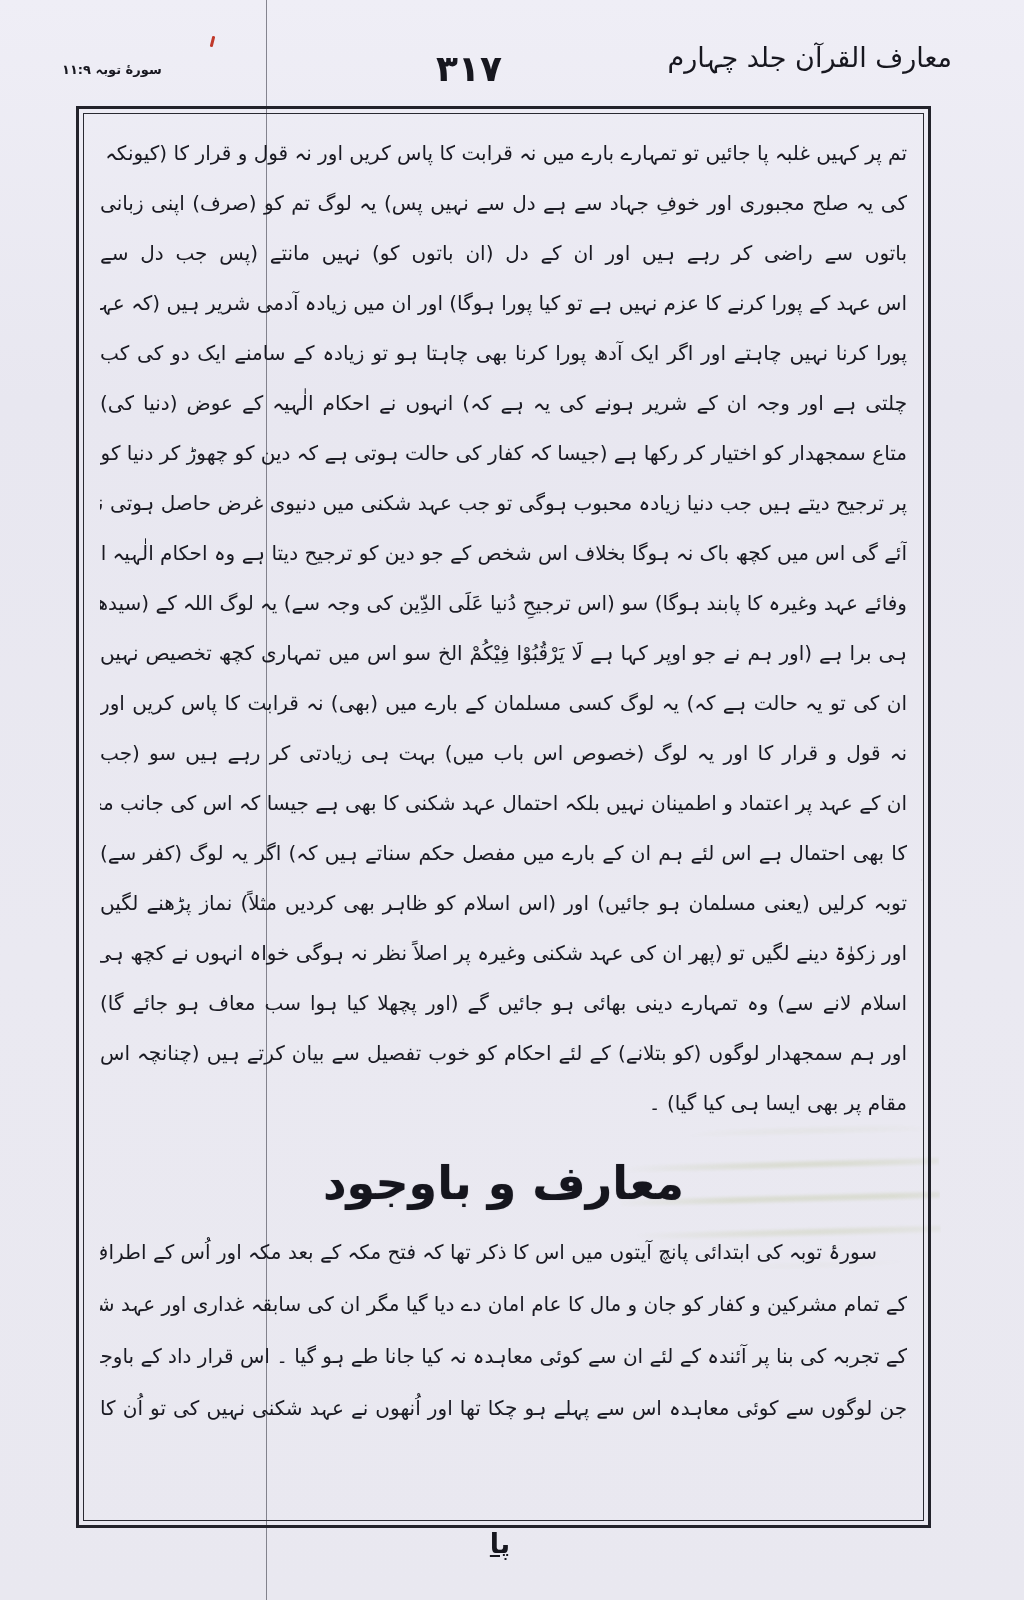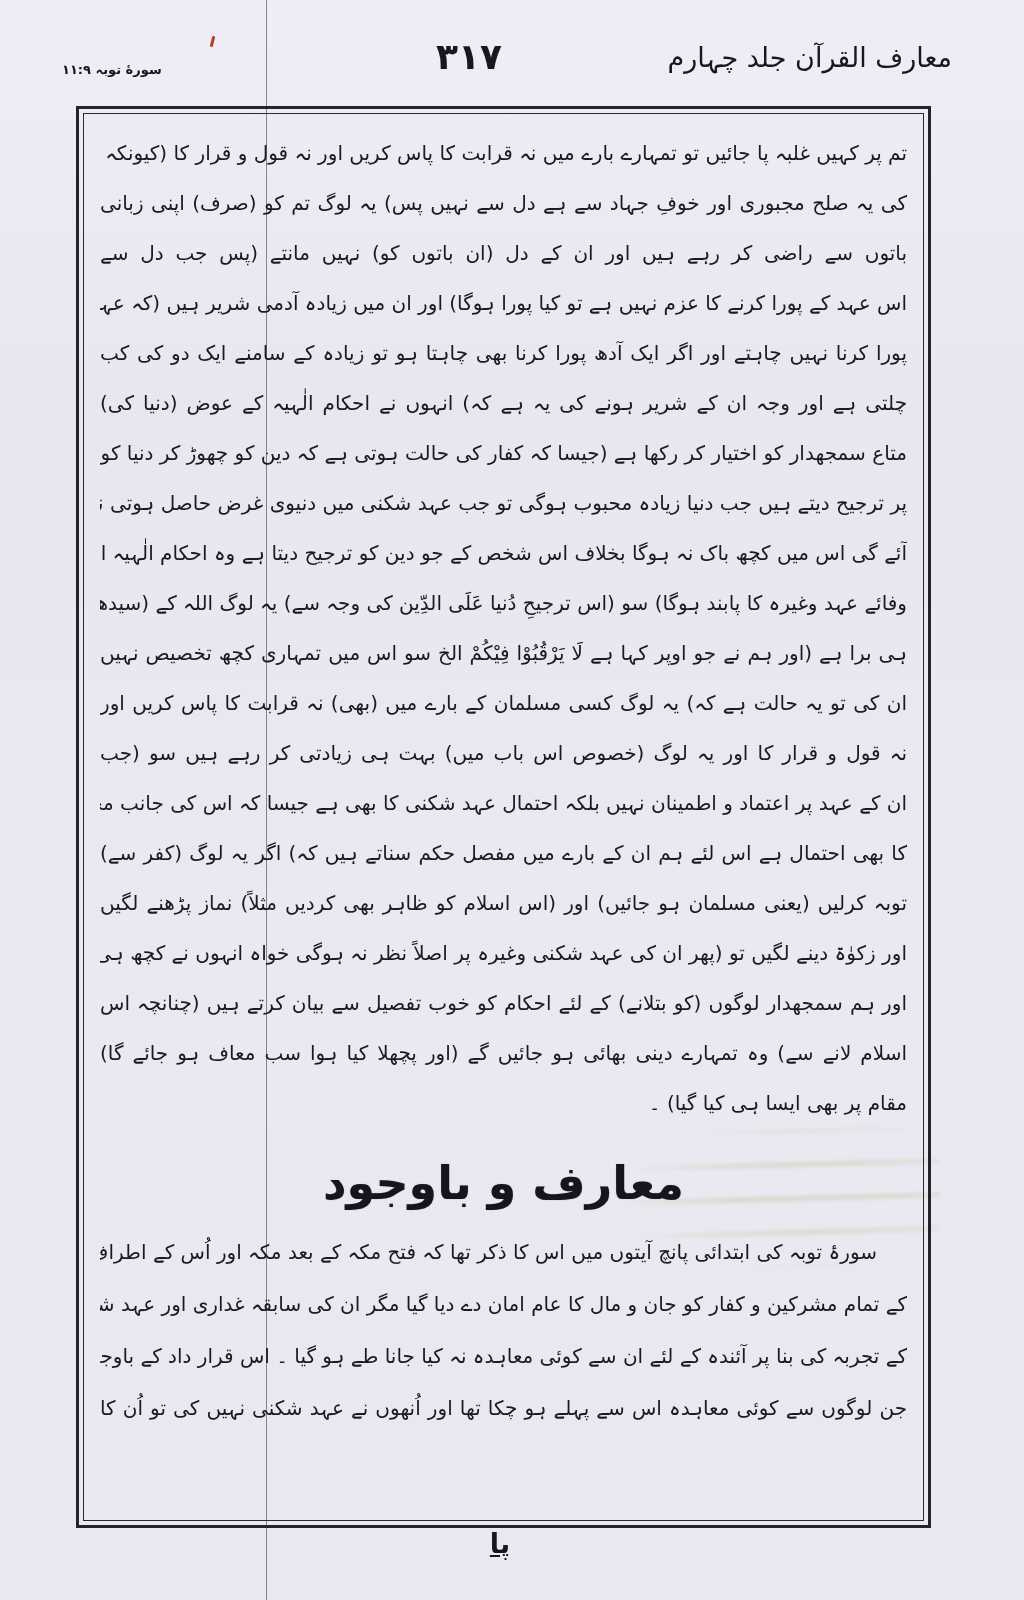--- a/index.html
+++ b/index.html
@@ -16,21 +16,21 @@
       radial-gradient(1px 1px at 62% 70%,#b9b7c6 40%,transparent 60%),
       radial-gradient(1px 1px at 22% 88%,#c2c0cf 40%,transparent 60%),
       radial-gradient(1px 1px at 90% 55%,#b9b7c6 40%,transparent 60%);
   }
   .crease{position:absolute;top:0;left:266px;width:1px;height:1600px;
     background:rgba(45,45,58,.55);}
   .red-mark{position:absolute;left:211px;top:36px;width:3px;height:11px;
     background:#c0392b;transform:rotate(14deg);border-radius:1px;}
   
   .hdr-right{position:absolute;top:42px;right:72px;font-size:27px;font-weight:400;direction:rtl;text-align:right;}
-  .hdr-page{position:absolute;top:36px;left:436px;font-size:36px;font-weight:700;letter-spacing:1px;}
+  .hdr-page{position:absolute;top:48px;left:436px;font-size:36px;font-weight:700;letter-spacing:1px;}
   .hdr-left{position:absolute;top:62px;left:62px;font-size:13px;font-weight:600;direction:rtl;}
   
   .page-box{position:absolute;left:76px;top:106px;width:849px;height:1416px;
     border:3px solid #23232b;background:transparent;}
   .page-box-inner{position:absolute;inset:4px;border:1.5px solid #2a2a32;}
   .content{position:absolute;inset:0;padding:14px 16px 0 16px;direction:rtl;}
   .tline{
     direction:rtl;font-size:20px;line-height:50px;height:50px;
     text-align:justify;text-align-last:justify;text-justify:inter-word;
     white-space:nowrap;overflow:hidden;color:#1a1a22;
@@ -81,22 +81,22 @@
           <div class="tline"><span class="ul">پر ترجیح دیتے ہیں</span> جب دنیا زیادہ محبوب ہوگی تو جب عہد شکنی میں دنیوی غرض حاصل ہوتی نظر</div>
           <div class="tline">آئے گی اس میں کچھ باک نہ ہوگا بخلاف اس شخص کے جو دین کو ترجیح دیتا ہے وہ احکام الٰہیہ اور</div>
           <div class="tline">وفائے عہد وغیرہ کا پابند ہوگا) سو (اس ترجیحِ <span class="ul">دُنیا عَلَی الدِّین</span> کی وجہ سے) <span class="ul">یہ لوگ اللہ کے (سیدھے)</span></div>
           <div class="tline"><span class="ul">ہی برا ہے</span> (اور ہم نے جو اوپر کہا ہے لَا یَرْقُبُوْا فِیْکُمْ الخ سو اس میں تمہاری کچھ <span class="ul">تخصیص نہیں</span></div>
           <div class="tline">ان کی تو یہ حالت ہے کہ) یہ لوگ <span class="ul">کسی مسلمان کے بارے میں</span> (بھی) <span class="ul">نہ قرابت کا پاس کریں اور</span></div>
           <div class="tline"><span class="ul">نہ قول و قرار کا اور یہ لوگ</span> (خصوص اس باب میں) <span class="ul">بہت ہی زیادتی کر رہے ہیں سو</span> (جب</div>
           <div class="tline">ان کے عہد پر اعتماد و اطمینان نہیں بلکہ احتمال عہد شکنی کا بھی ہے جیسا کہ <span class="ul">اس کی جانب مخالف</span></div>
           <div class="tline">کا بھی احتمال ہے اس لئے ہم ان کے بارے میں مفصل حکم سناتے ہیں کہ) <span class="ul">اگر یہ لوگ (کفر سے)</span></div>
           <div class="tline"><span class="ul">توبہ کرلیں</span> (یعنی مسلمان ہو جائیں) اور (اس اسلام کو ظاہر بھی کردیں مثلاً) <span class="ul">نماز پڑھنے لگیں</span></div>
           <div class="tline"><span class="ul">اور زکوٰۃ دینے لگیں تو</span> (پھر ان کی عہد شکنی وغیرہ پر اصلاً نظر نہ ہوگی خواہ انہوں نے کچھ ہی کیا ہو،</div>
+          <div class="tline">اسلام لانے سے) <span class="ul">وہ تمہارے دینی بھائی ہو جائیں گے</span> (اور پچھلا کیا ہوا سب معاف ہو جائے گا)</div>
           <div class="tline">اور ہم سمجھدار لوگوں (کو بتلانے) کے لئے احکام کو خوب تفصیل سے بیان کرتے ہیں (چنانچہ اس</div>
-          <div class="tline">اسلام لانے سے) <span class="ul">وہ تمہارے دینی بھائی ہو جائیں گے</span> (اور پچھلا کیا ہوا سب معاف ہو جائے گا)</div>
           <div class="tline endline">مقام پر بھی ایسا ہی کیا گیا) ۔</div>
         </div>
       <div class="section-heading">معارف و باوجود</div>
       <div class="para2">
           <div class="tline indent">سورۂ توبہ کی ابتدائی پانچ آیتوں میں اس کا ذکر تھا کہ فتح مکہ کے بعد مکہ اور اُس کے اطراف</div>
           <div class="tline">کے تمام مشرکین و کفار کو جان و مال کا عام امان دے دیا گیا مگر ان کی سابقہ غداری اور عہد شکنی</div>
           <div class="tline">کے تجربہ کی بنا پر آئندہ کے لئے ان سے کوئی معاہدہ نہ کیا جانا طے ہو گیا ۔ اس قرار داد کے باوجود</div>
           <div class="tline">جن لوگوں سے کوئی معاہدہ اس سے پہلے ہو چکا تھا اور اُنھوں نے عہد شکنی نہیں کی تو اُن کا</div>
         </div>
     </div>

